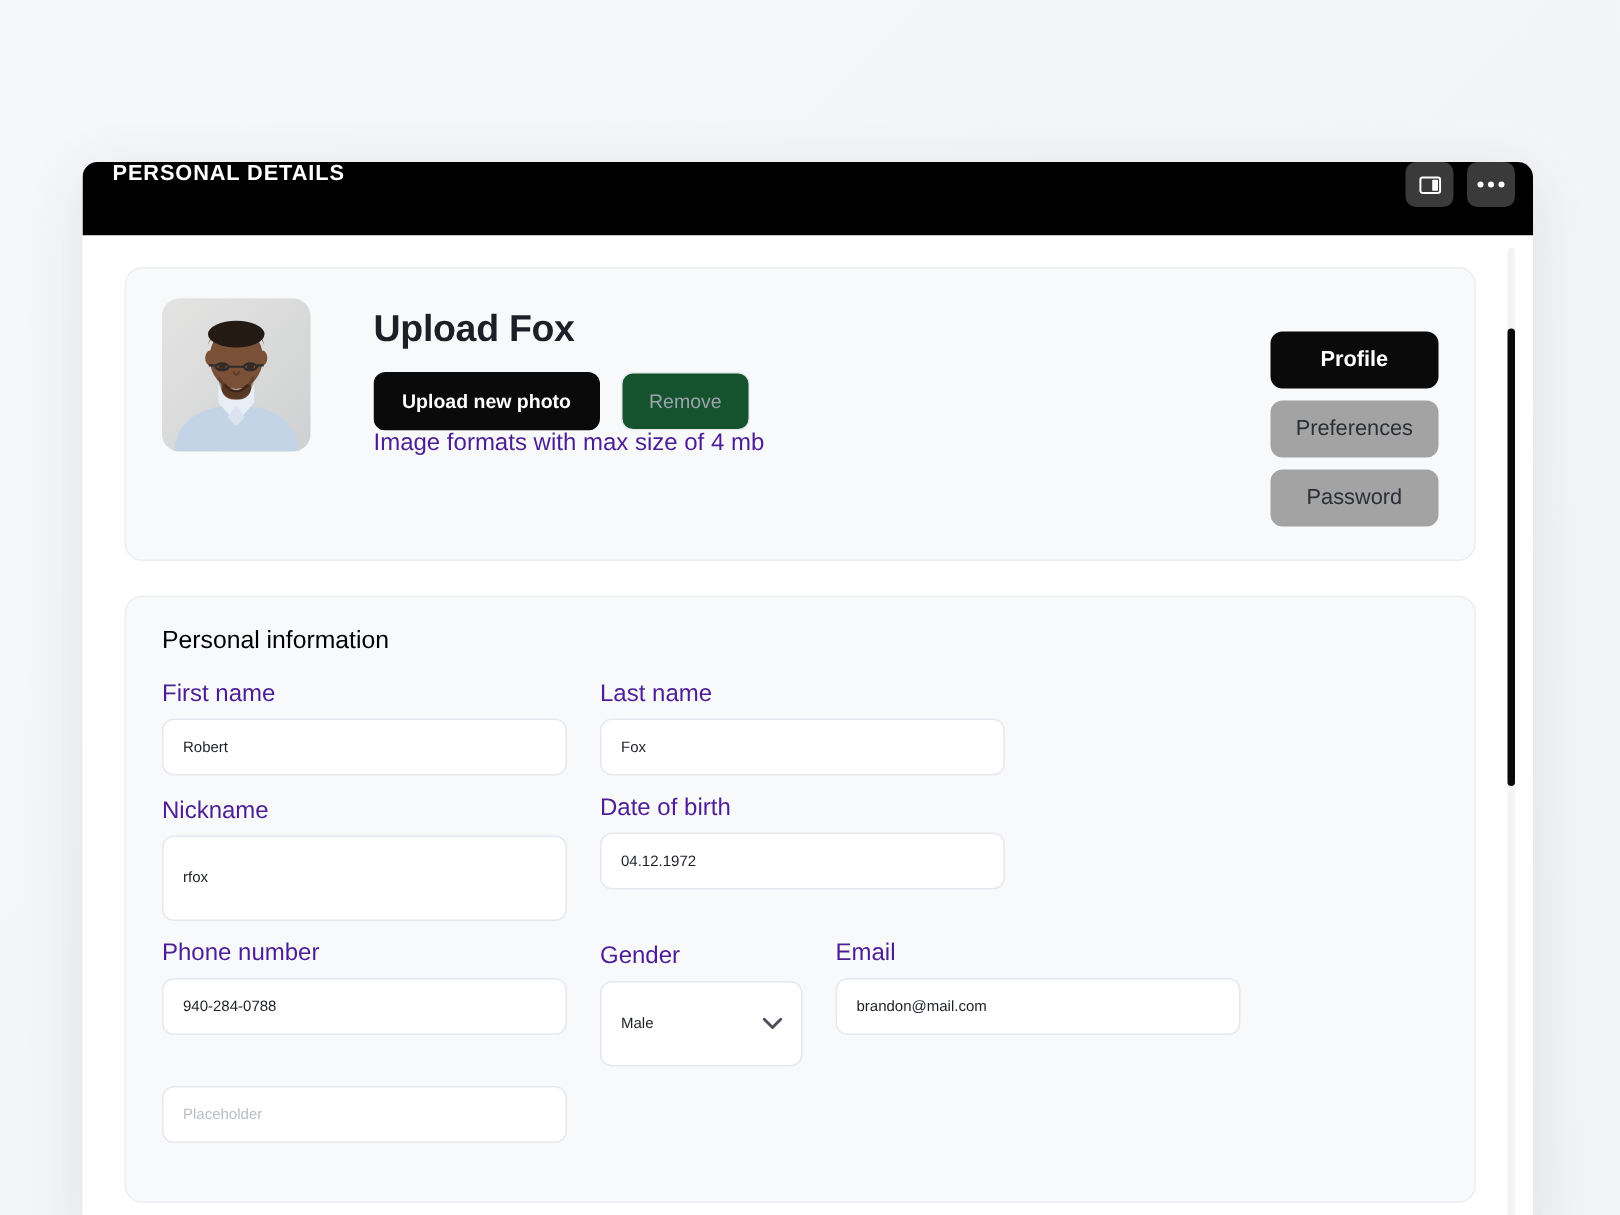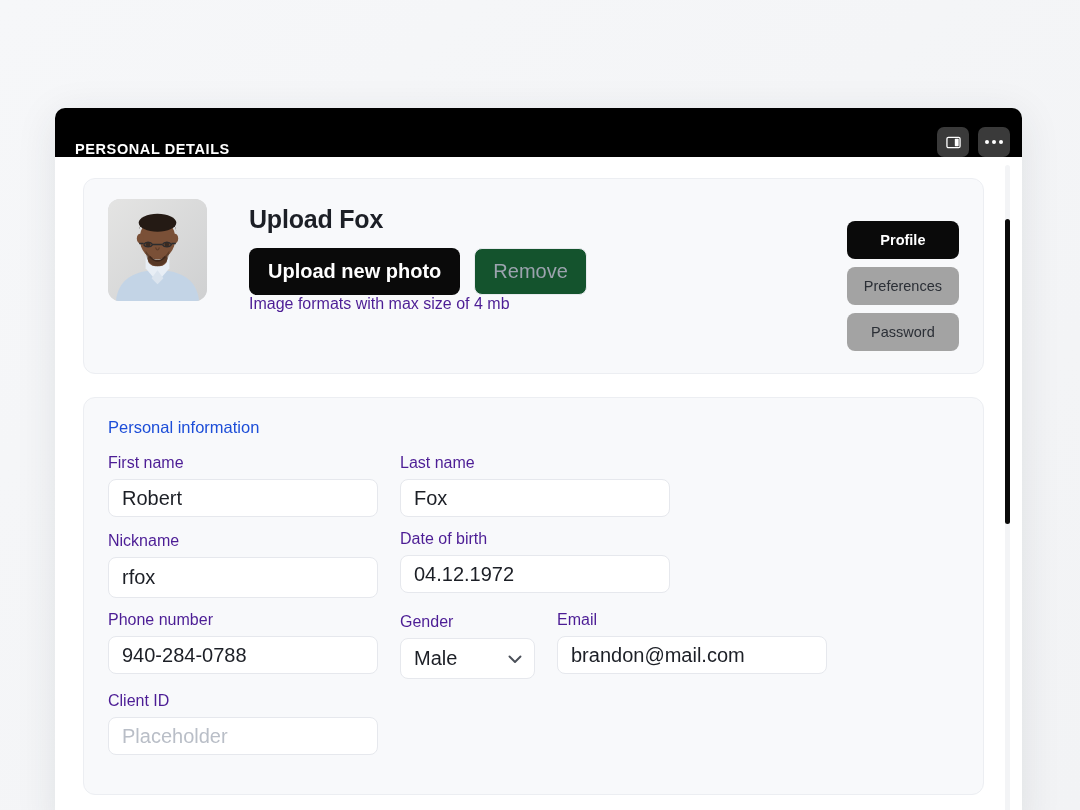--- a/index.html
+++ b/index.html
@@ -22,21 +22,21 @@
     width: 967px; height: 720px;
     background: #ffffff;
     border-radius: 10px 10px 0 0;
     overflow: hidden;
     box-shadow: 0 8px 40px rgba(40,45,60,0.10);
   }
   .titlebar {
     position: relative;
     height: 49px;
     background: #000000;
-    display: flex; align-items: flex-end;
+    display: flex; align-items: flex-start;
     padding: 0 12px 0 20px;
   }
   .titlebar-title {
     color: #ffffff;
     font-size: 14.5px;
     font-weight: bold;
     letter-spacing: 0.6px;
   }
   .titlebar-actions {
     margin-left: auto;
@@ -99,21 +99,21 @@
   .profile-body { margin-left: 42px; padding-top: 6px; flex: 1; }
   .profile-name {
     font-size: 25px;
     color: #1c1f26;
     font-weight: bold;
     letter-spacing: -0.2px;
   }
   .profile-buttons { display: flex; gap: 14px; margin-top: 14px; }
   .btn {
     border-radius: 8px;
-    font-size: 20px;
+    font-size: 13px;
     padding: 11px 18px;
     cursor: pointer;
     border: 1px solid transparent;
     white-space: nowrap;
   }
   .btn-dark { background: #0a0a0a; color: #ffffff; font-weight: bold; }
   .btn-light {
     background: #14532d; color: #9ca3ae;
     border: 1px solid #e8eaee;
   }
@@ -136,45 +136,45 @@
     color: #2b2f36;
     border: none;
     white-space: nowrap;
   }
   .tab.active { background: #0a0a0a; color: #ffffff; font-weight: bold; }
 
   
   .form-card { padding: 20px 24px 26px 24px; }
   .section-title {
     font-size: 16.5px;
-    color: #1d4ed8;
+    color: #000000;
     margin-bottom: 17px;
   }
   .grid { display: flex; flex-wrap: wrap; }
   .col { width: 270px; margin-right: 22px; margin-bottom: 13px; }
   .field-label {
     font-size: 16px;
     color: #4c1d95;
     margin-bottom: 7px;
     display: block;
   }
   .input {
     width: 100%;
     height: 38px;
     background: #ffffff;
     border: 1px solid #e6e8ed;
     border-radius: 8px;
     padding: 0 13px;
-    font-size: 20px;
+    font-size: 10px;
     color: #1c1f26;
     font-family: "Liberation Sans", sans-serif;
     outline: none;
   }
   .input::placeholder { color: #b9bec7; }
-  .input.tall { height: 41px; }
+  .input.tall { height: 57px; }
   .select-wrap { position: relative; }
   .select-wrap .input { padding-right: 32px; }
   .chev {
     position: absolute;
     right: 13px; top: 50%;
     transform: translateY(-50%);
     pointer-events: none;
   }
   .nick-col { padding-top: 2px; }
   .gender-col { padding-top: 2px; width: 135px; }
@@ -296,21 +296,20 @@
                 </svg>
               </span>
             </div>
           </div>
 
           <div class="col">
             <span class="field-label">Email</span>
             <input class="input" value="brandon@mail.com" style="">
           </div>
           <div class="col">
-            <span class="field-label">Client ID</span>
             <input class="input" placeholder="Placeholder" style="">
           </div>
         </div>
       </div>
 
       <div class="card form-card">
         <div class="section-title">Address</div>
 
       </div>
 

